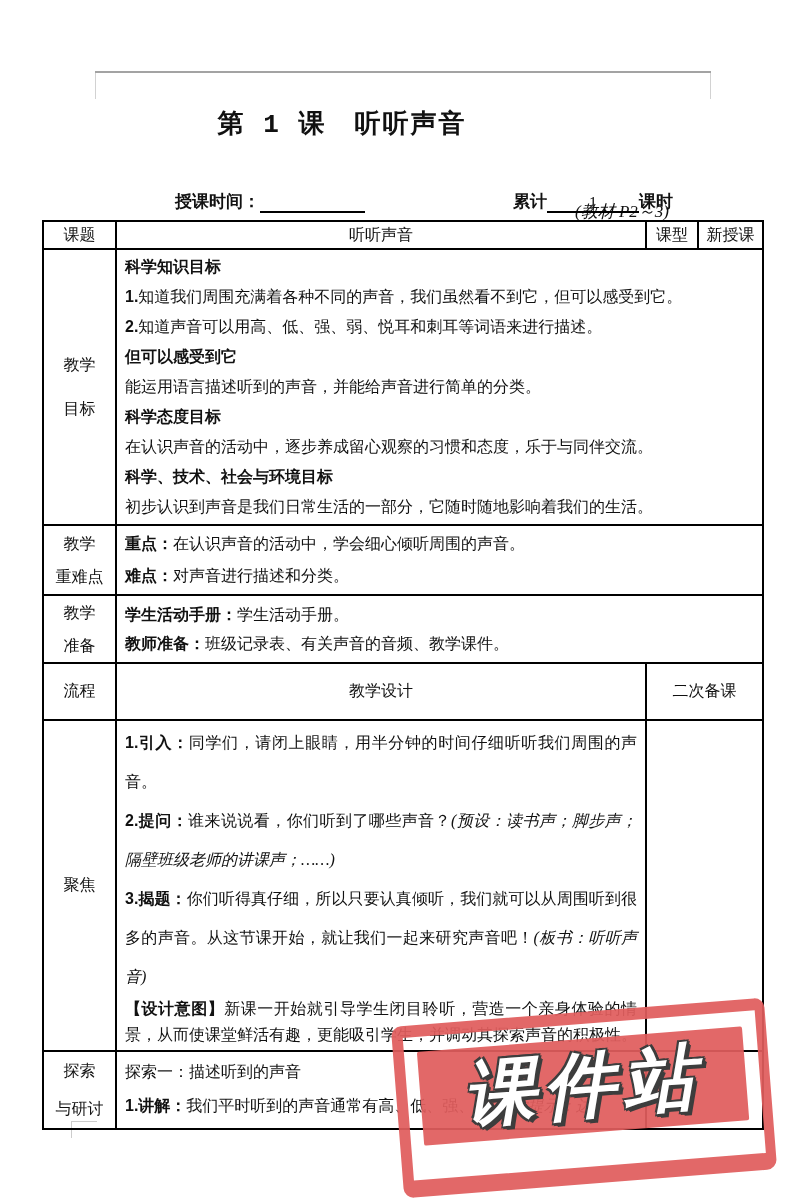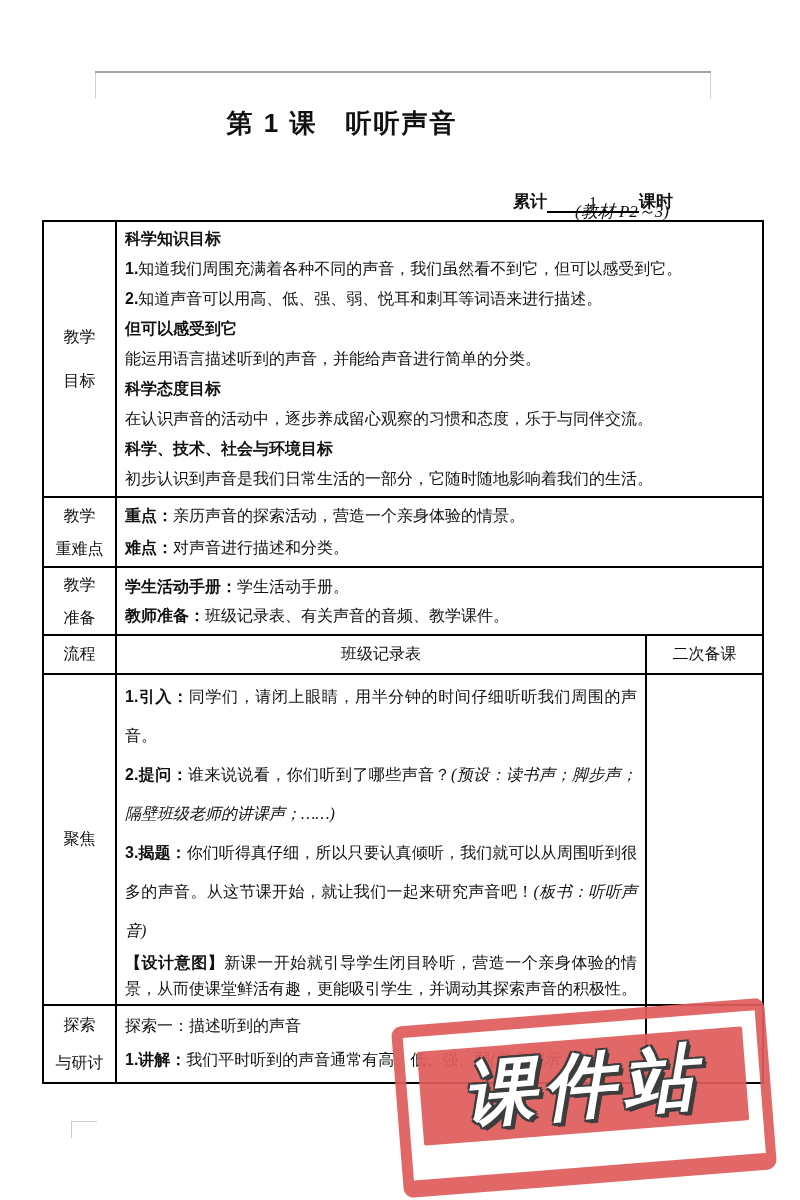--- a/index.html
+++ b/index.html
@@ -25,21 +25,21 @@
   .corner-mark-bl {
     position: absolute; left: 71px; top: 1121px;
     width: 26px; height: 17px;
     border-left: 1px solid #cccccc; border-top: 1px solid #cccccc;
   }
 
   
   .doc-title {
     position: absolute; top: 106px; left: 0; width: 684px;
     text-align: center;
-    font-family: Liberation Sans, sans-serif;
+    font-family: Liberation Mono, monospace;
     font-weight: bold; font-size: 26px; letter-spacing: 2px;
   }
   .doc-subtitle {
     position: absolute; top: 152px; left: 0; width: 669px;
     text-align: right; font-style: italic; font-size: 17px; margin-top: 48px;
   }
   .meta-row { position: absolute; top: 190px; left: 0; width: 800px; height: 26px; font-size: 17px; }
   .meta-left  { position: absolute; left: 175px; top: 0; font-weight: bold; }
   .meta-right { position: absolute; left: 513px; top: 0; font-weight: bold; }
   .u-line {
@@ -114,35 +114,44 @@
 <div class="page-top-line">
   <span class="tick left"></span>
   <span class="tick right"></span>
 </div>
 <div class="corner-mark-bl"></div>
 
 <div class="doc-title">第 1 课　听听声音</div>
 <div class="doc-subtitle">(教材 P2～3)</div>
 
 <div class="meta-row">
+  <span class="meta-left">
+    <span>授课时间：</span><span class="u-line"></span>
+  </span>
   <span class="meta-right">
     <span>累计</span><span class="u-fill">1</span><span>课时</span>
   </span>
 </div>
 
 <div class="plan-table-wrap">
   <table class="plan">
     <colgroup>
         <col style="width:73px">
         <col style="width:530px">
         <col style="width:52px">
         <col style="width:65px">
       </colgroup>
 
     <tbody>
+        <tr class="row-topic">
+      <td class="lbl">课题</td>
+      <td class="content center">听听声音</td>
+      <td class="lbl">课型</td>
+      <td class="content center" style="padding:2px 2px">新授课</td>
+    </tr>
 
     <tr>
       <td class="lbl lbl-obj">
         <div>教学</div>
         <div>目标</div>
       </td>
       <td class="content obj-cell" colspan="3">
         <div class="sec-h">科学知识目标</div>
         <div><span class="b">1.</span><span>知道我们周围充满着各种不同的声音，我们虽然看不到它，但可以感受到它。</span></div>
         <div><span class="b">2.</span><span>知道声音可以用高、低、强、弱、悦耳和刺耳等词语来进行描述。</span></div>
@@ -154,40 +163,40 @@
         <div>初步认识到声音是我们日常生活的一部分，它随时随地影响着我们的生活。</div>
       </td>
     </tr>
 
     <tr>
       <td class="lbl lbl-2line">
         <div>教学</div>
         <div>重难点</div>
       </td>
       <td class="content kp-cell" colspan="3">
-        <div><span class="b">重点：</span><span>亲历声音的探索活动，营造一个亲身体验的情景。</span></div>
+        <div><span class="b">重点：</span><span>在认识声音的活动中，学会细心倾听周围的声音。</span></div>
         <div><span class="b">难点：</span><span>对声音进行描述和分类。</span></div>
       </td>
     </tr>
 
     <tr>
       <td class="lbl lbl-2line">
         <div>教学</div>
         <div>准备</div>
       </td>
       <td class="content prep-cell" colspan="3">
         <div><span class="b">学生活动手册：</span><span>学生活动手册。</span></div>
         <div><span class="b">教师准备：</span><span>班级记录表、有关声音的音频、教学课件。</span></div>
       </td>
     </tr>
 
     <tr class="row-proc">
       <td class="lbl">流程</td>
-      <td class="content center">班级记录表</td>
-      <td class="content center" colspan="2" style="padding:8px 2px">二次备课</td>
+      <td class="content center">教学设计</td>
+      <td class="content center" colspan="2" style="padding:17px 2px">二次备课</td>
     </tr>
 
     <tr>
       <td class="lbl">聚焦</td>
       <td class="content focus-cell">
         <p class="step"><span class="b">1.引入：</span><span>同学们，请闭上眼睛，用半分钟的时间仔细听听我们周围的声音。</span></p>
         <p class="step"><span class="b">2.提问：</span><span>谁来说说看，你们听到了哪些声音？</span><span class="kai">(预设：读书声；脚步声；隔壁班级老师的讲课声；……)</span></p>
         <p class="step"><span class="b">3.揭题：</span><span>你们听得真仔细，所以只要认真倾听，我们就可以从周围听到很多的声音。从这节课开始，就让我们一起来研究声音吧！</span><span class="kai">(板书：听听声音)</span></p>
         <p class="design"><span class="b">【设计意图】</span><span>新课一开始就引导学生闭目聆听，营造一个亲身体验的情景，从而使课堂鲜活有趣，更能吸引学生，并调动其探索声音的积极性。</span></p>
       </td>

